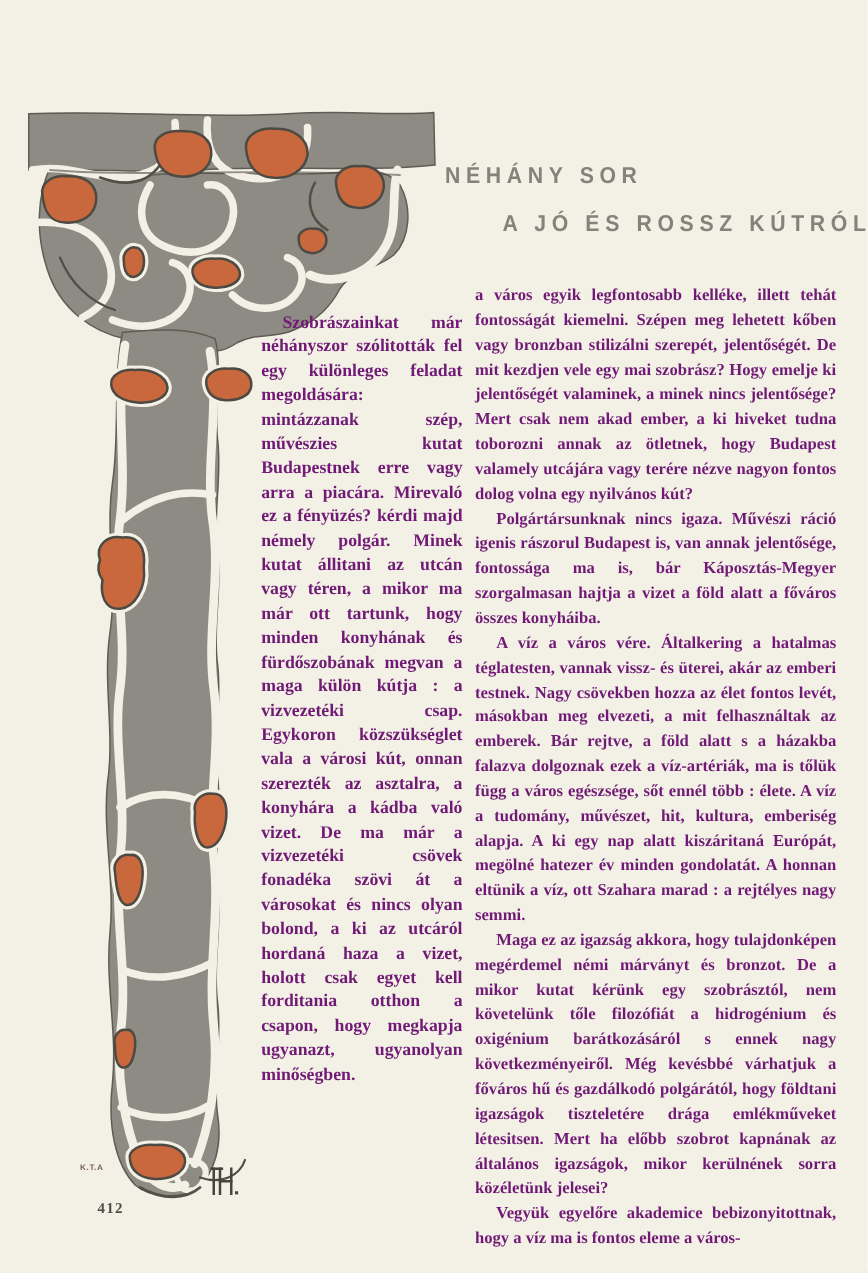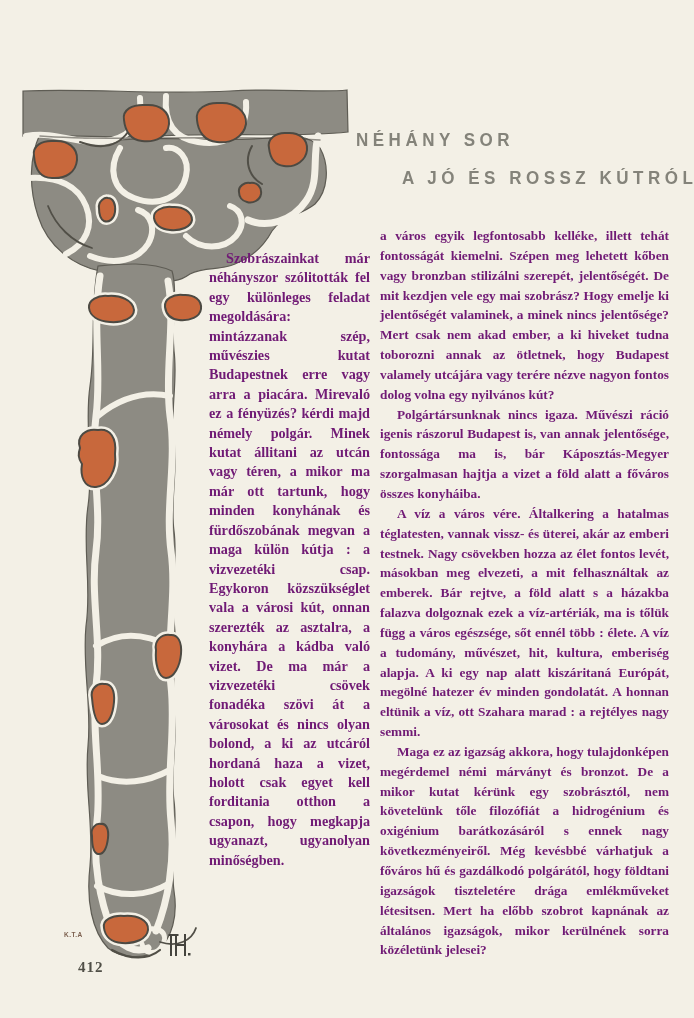--- a/index.html
+++ b/index.html
@@ -33,21 +33,21 @@
   .left-col{
     left:209px;top:249px;width:161px;
     font-size:14.2px;line-height:19.4px;
   }
   .right-col{
     left:380px;top:226px;width:289px;
     font-size:13.3px;line-height:19.85px;
   }
   .page-number{
     position:absolute;left:78px;top:959px;
-    font-size:15px;color:#504f47;letter-spacing:1px;
+    font-size:12px;color:#504f47;letter-spacing:1px;
   }
   .signature{
     position:absolute;left:64px;top:931px;
     font-size:6.5px;color:#7b5f4e;letter-spacing:.5px;
     font-family:"Liberation Sans", sans-serif;
   }
   .illustration{position:absolute;left:20px;top:86px;width:330px;height:880px;}
   .monogram{position:absolute;left:168px;top:932px;width:24px;height:26px;}
 </style>
 </head>
@@ -128,20 +128,21 @@
 
   <div class="col left-col">
     <p class="indent">Szobrászainkat már néhányszor szólitották fel egy különleges feladat megoldására: mintázzanak szép, művészies kutat Budapestnek erre vagy arra a piacára. Mirevaló ez a fényüzés? kérdi majd némely polgár. Minek kutat állitani az utcán vagy téren, a mikor ma már ott tartunk, hogy minden konyhának és fürdőszobának megvan a maga külön kútja : a vizvezetéki csap. Egykoron közszükséglet vala a városi kút, onnan szerezték az asztalra, a konyhára a kádba való vizet. De ma már a vizvezetéki csövek fonadéka szövi át a városokat és nincs olyan bolond, a ki az utcáról hordaná haza a vizet, holott csak egyet kell forditania otthon a csapon, hogy megkapja ugyanazt, ugyanolyan minőségben.</p>
   </div>
 
   <div class="col right-col">
     <p>a város egyik legfontosabb kelléke, illett tehát fontosságát kiemelni. Szépen meg lehetett kőben vagy bronzban stilizálni szerepét, jelentőségét. De mit kezdjen vele egy mai szobrász? Hogy emelje ki jelentőségét valaminek, a minek nincs jelentősége? Mert csak nem akad ember, a ki hiveket tudna toborozni annak az ötletnek, hogy Budapest valamely utcájára vagy terére nézve nagyon fontos dolog volna egy nyilvános kút?</p>
     <p class="indent">Polgártársunknak nincs igaza. Művészi ráció igenis rászorul Budapest is, van annak jelentősége, fontossága ma is, bár Káposztás-Megyer szorgalmasan hajtja a vizet a föld alatt a főváros összes konyháiba.</p>
     <p class="indent">A víz a város vére. Általkering a hatalmas téglatesten, vannak vissz- és üterei, akár az emberi testnek. Nagy csövekben hozza az élet fontos levét, másokban meg elvezeti, a mit felhasználtak az emberek. Bár rejtve, a föld alatt s a házakba falazva dolgoznak ezek a víz-artériák, ma is tőlük függ a város egészsége, sőt ennél több : élete. A víz a tudomány, művészet, hit, kultura, emberiség alapja. A ki egy nap alatt kiszáritaná Európát, megölné hatezer év minden gondolatát. A honnan eltünik a víz, ott Szahara marad : a rejtélyes nagy semmi.</p>
     <p class="indent">Maga ez az igazság akkora, hogy tulajdonképen megérdemel némi márványt és bronzot. De a mikor kutat kérünk egy szobrásztól, nem követelünk tőle filozófiát a hidrogénium és oxigénium barátkozásáról s ennek nagy következményeiről. Még kevésbbé várhatjuk a főváros hű és gazdálkodó polgárától, hogy földtani igazságok tiszteletére drága emlékműveket létesitsen. Mert ha előbb szobrot kapnának az általános igazságok, mikor kerülnének sorra közéletünk jelesei?</p>
+    <p class="indent">Vegyük egyelőre akademice bebizonyitottnak, hogy a víz ma is fontos eleme a város-</p>
   </div>
 
   <div class="signature">K.T.A</div>
 
   <svg class="monogram" viewBox="0 0 24 26">
     <g fill="none" stroke="#45443e" stroke-width="2" stroke-linecap="square">
       <path d="M3,3 V23"></path>
       <path d="M8,3 V23"></path>
       <path d="M17,3 V23"></path>
       <path d="M8,13 H17"></path>

